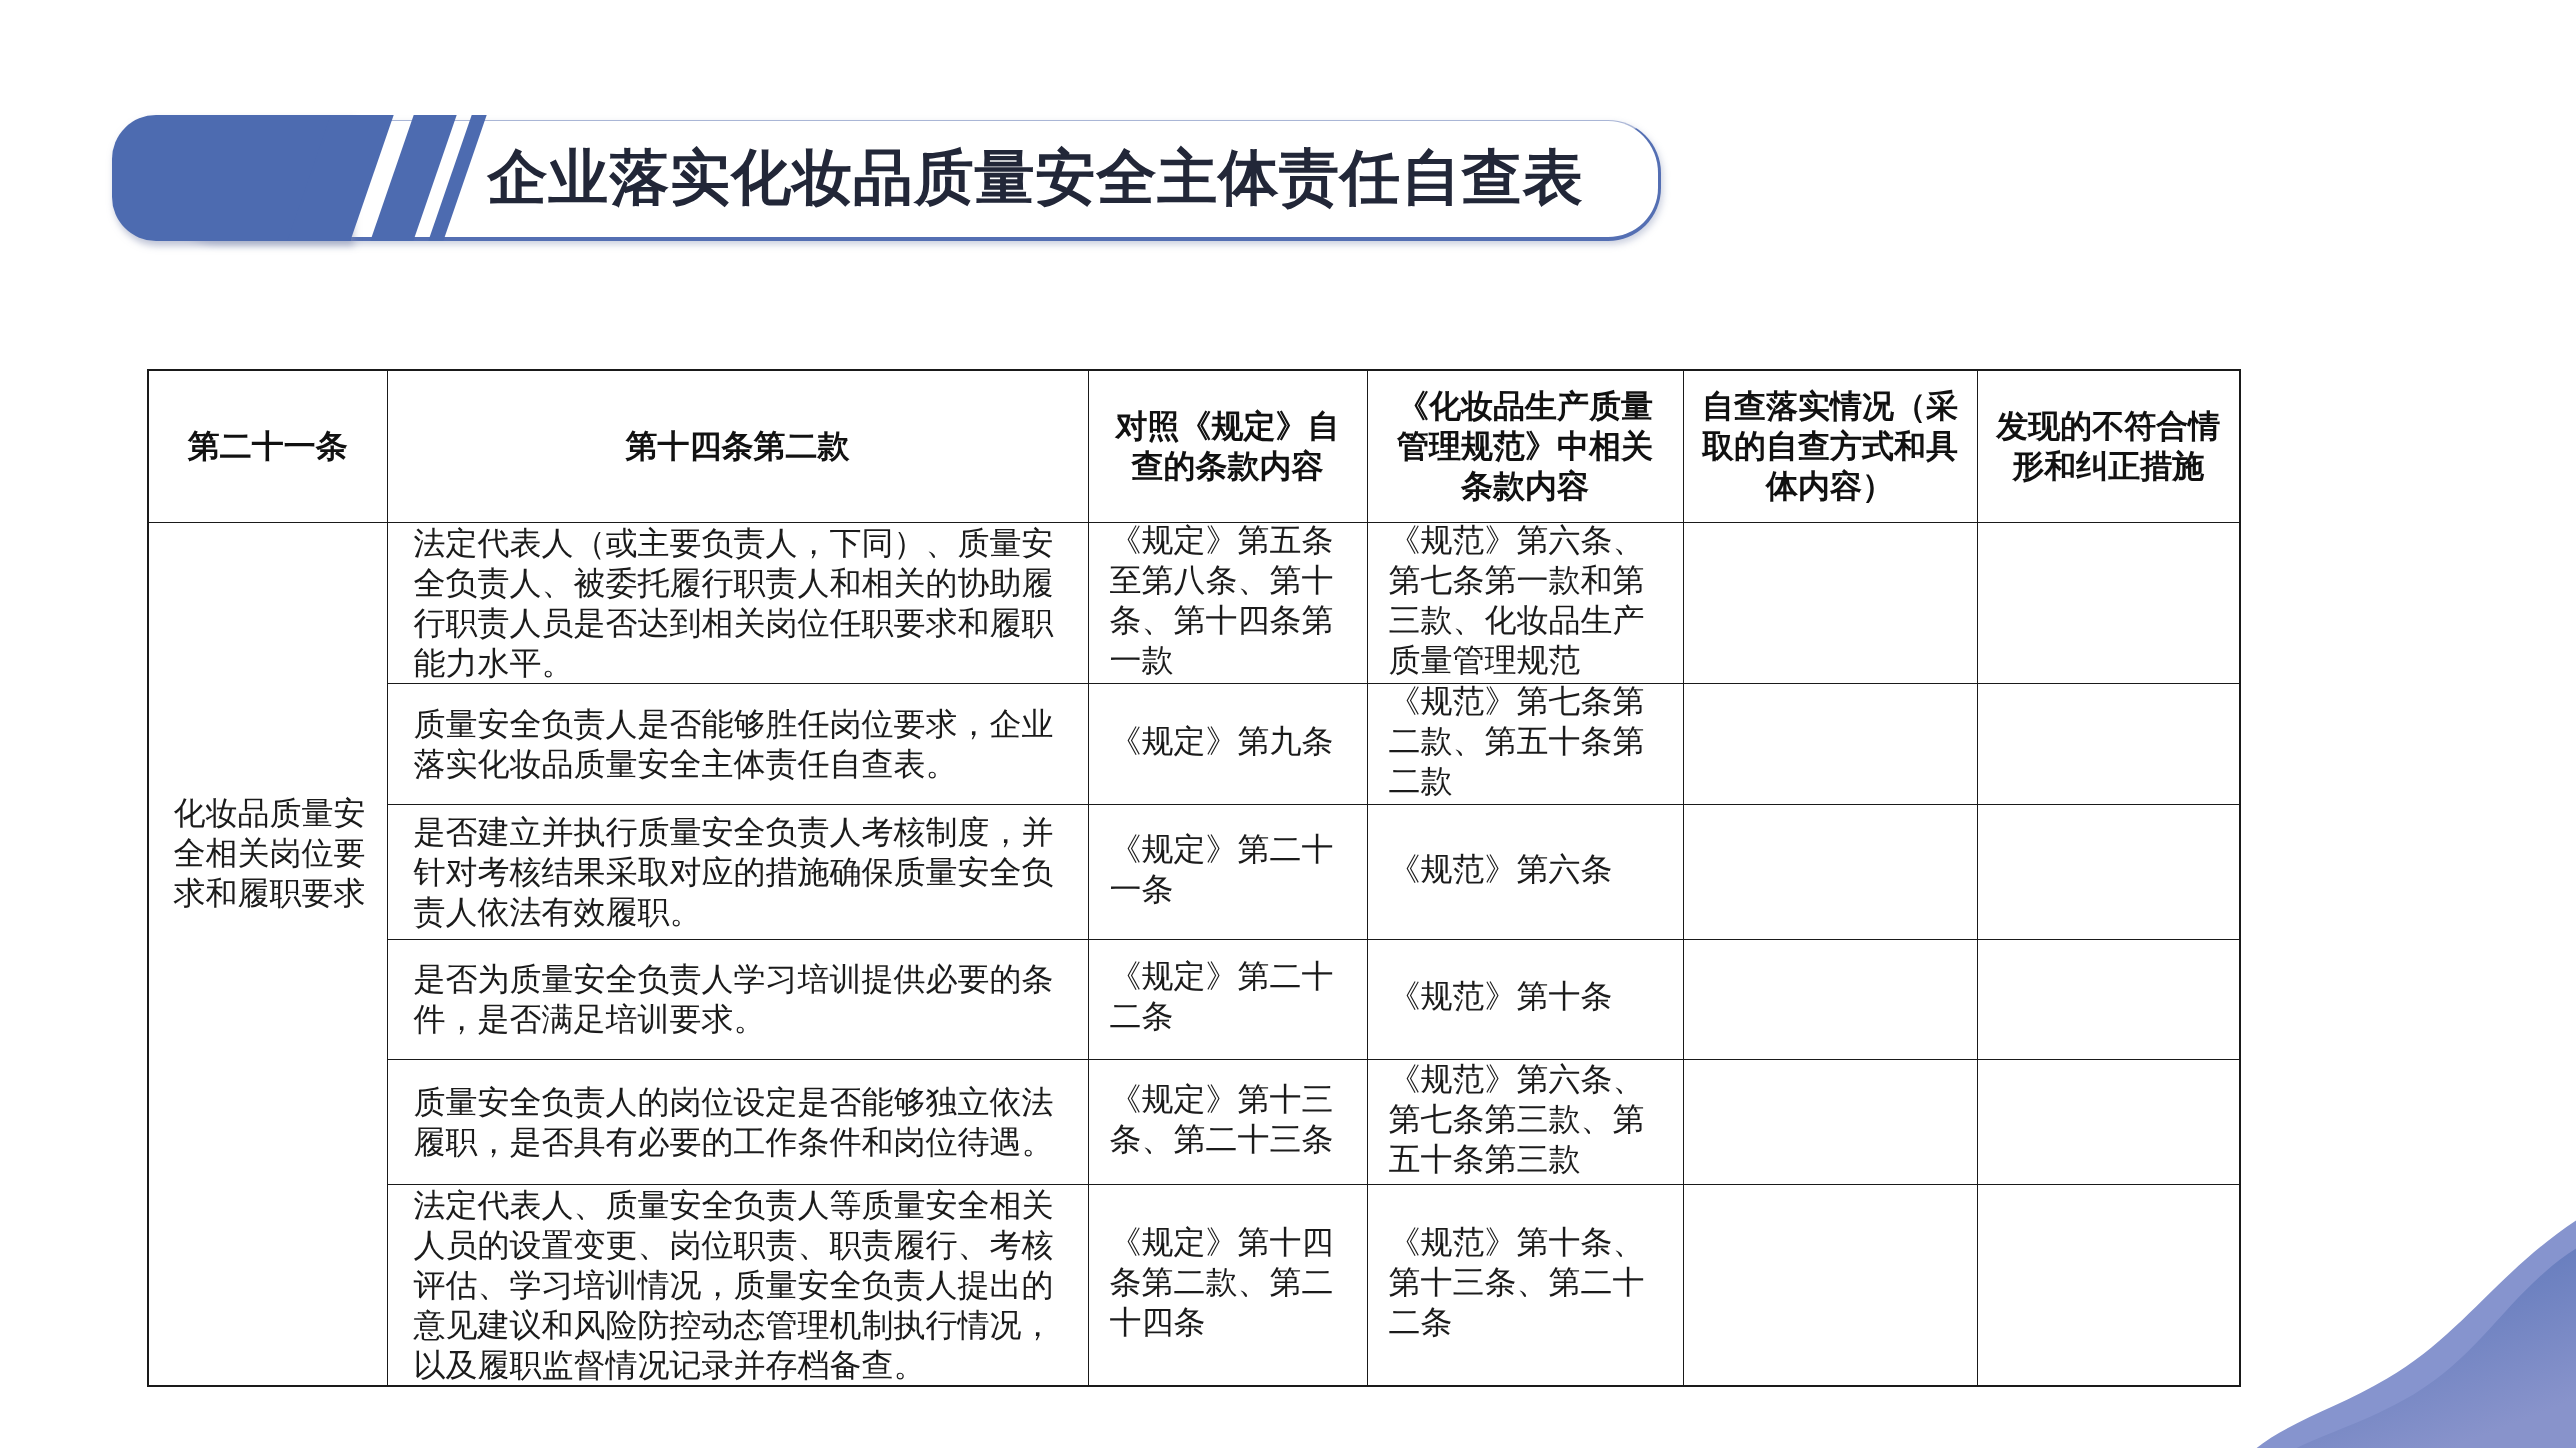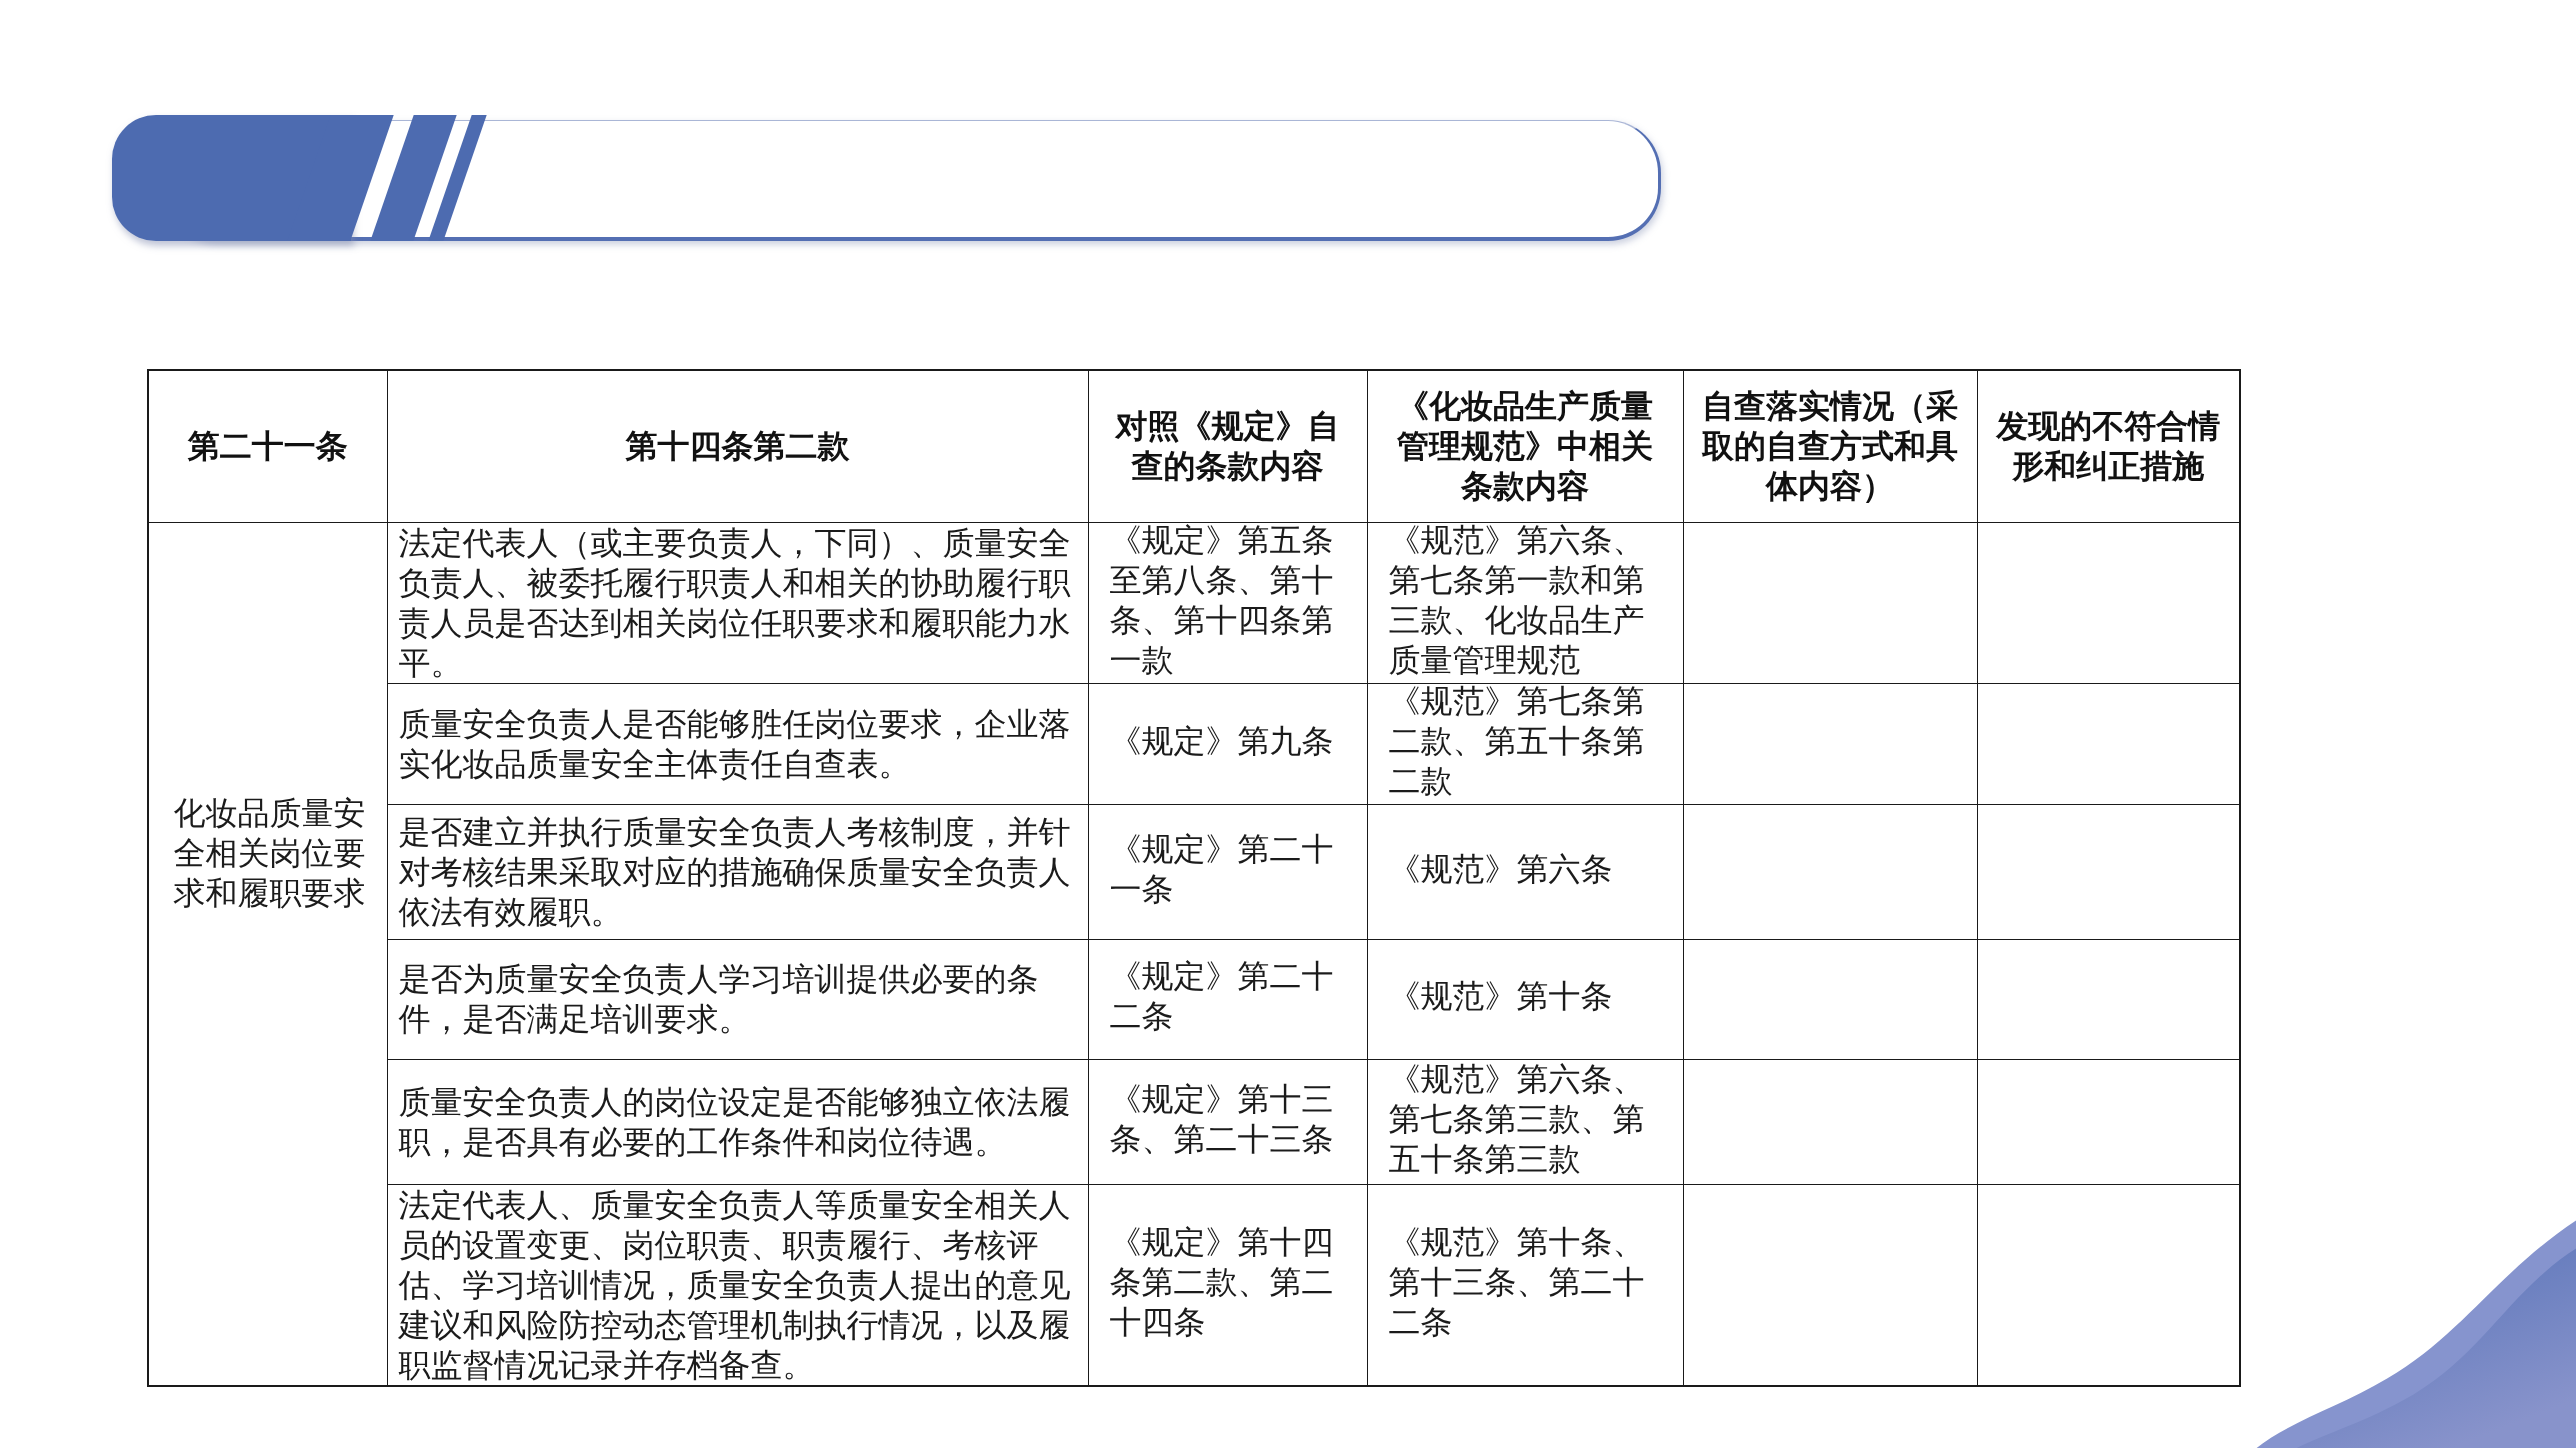--- a/index.html
+++ b/index.html
@@ -53,37 +53,38 @@
   .checklist th, .checklist td {
     border:1.8px solid #1a1a1a;
     vertical-align:middle;
     word-break:break-all;
     overflow-wrap:anywhere;
   }
   .checklist th {
     font-weight:bold; text-align:center; padding:0 17.6px; color:#111;
   }
   .checklist td.section  { text-align:right; padding:0 21px 202px 5px; }
-  .checklist td.content  { text-align:left; padding:0 11px; }
+  .checklist td.content  { text-align:left; padding:0 26px; }
   .checklist td.ref      { text-align:left; padding:0 21px;font-family:Liberation Mono, monospace; }
   .checklist td.blank    { padding:0; }
 
   
   .wave { position:absolute; left:2207px; top:1194px; width:369px; height:255px; }
 </style>
 </head>
 <body>
 
 <div class="slide">
 
   <div class="banner-pill"></div>
   <div class="cap-base"></div>
   <div class="cap-end"></div>
   <div class="stripe s1"></div>
   <div class="stripe s2"></div>
+  <div class="banner-title">企业落实化妆品质量安全主体责任自查表</div>
 
   <table class="checklist">
     <colgroup>
       <col style="width:239px">
       <col style="width:701px">
       <col style="width:279px">
       <col style="width:316px">
       <col style="width:294px">
       <col style="width:263px">
     </colgroup>

